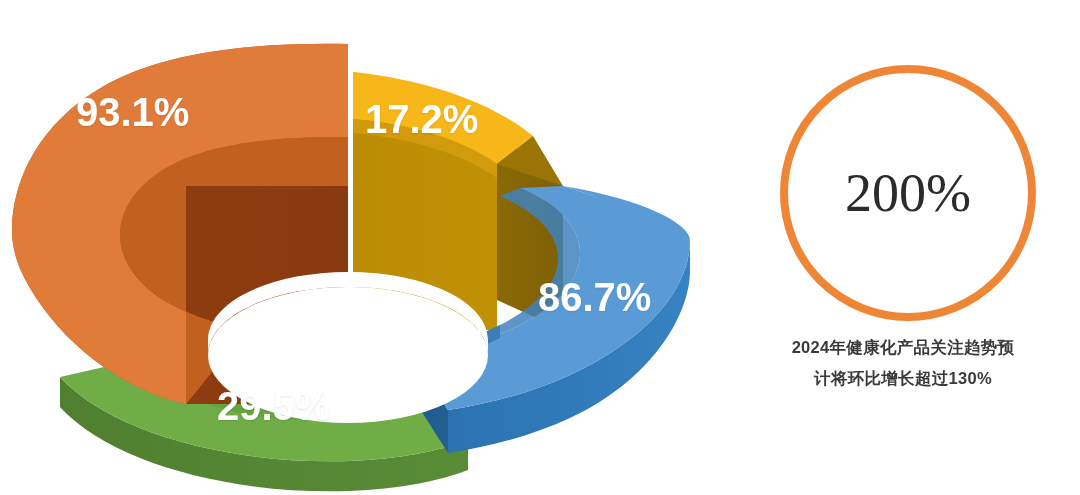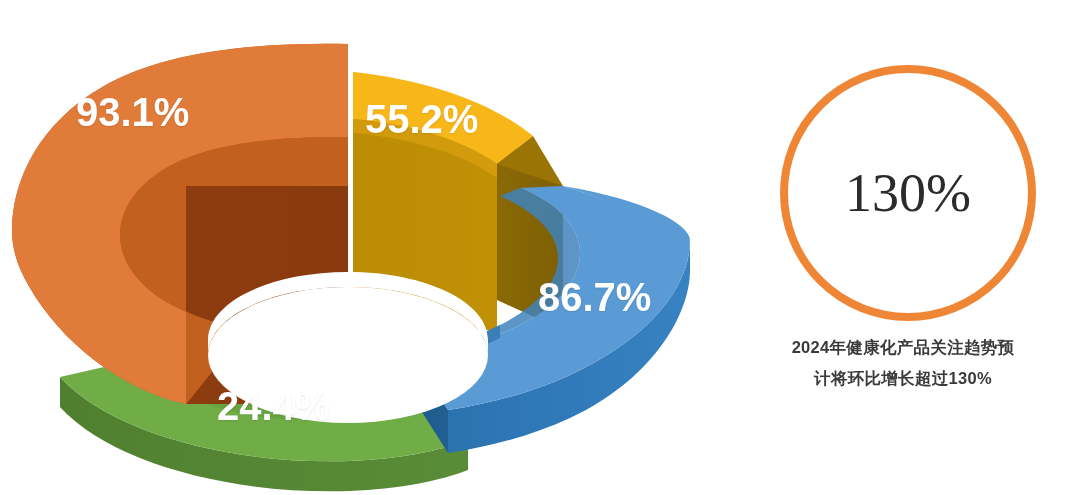--- a/index.html
+++ b/index.html
@@ -260,31 +260,31 @@
         <path d="M 413 352 C 444 347, 472 339, 500 325 L 500 338
                  C 472 352, 444 360, 413 365 Z" fill="#3B7EB6"></path>
       </g>
 
       <ellipse cx="348" cy="355" rx="140" ry="68" fill="#FFFFFF"></ellipse>
       <path d="M 208 355 C 208 317, 270 287, 348 287 C 426 287, 488 317, 488 355
                L 488 340 C 488 302, 426 272, 348 272 C 270 272, 208 302, 208 340 Z" fill="#FFFFFF"></path>
     </svg>
 
     <div class="slice-label label-orange">93.1%</div>
-    <div class="slice-label label-gold">55.2%</div>
+    <div class="slice-label label-gold">17.2%</div>
     <div class="slice-label label-blue">86.7%</div>
-    <div class="slice-label label-green">24.4%</div>
+    <div class="slice-label label-green">29.5%</div>
   </div>
 
   <div class="kpi-area">
     <div class="kpi-ring-wrap">
       <svg class="kpi-ring" viewBox="0 0 256 256">
         <circle cx="128" cy="128" r="124" fill="none" stroke="#EF8636" stroke-width="8"></circle>
       </svg>
-      <div class="kpi-value">130%</div>
+      <div class="kpi-value">200%</div>
     </div>
     <div class="kpi-caption">
       <span>2024年健康化产品关注趋势预</span>
       <span>计将环比增长超过130%</span>
     </div>
   </div>
 
 </div>
 
 </body></html>

